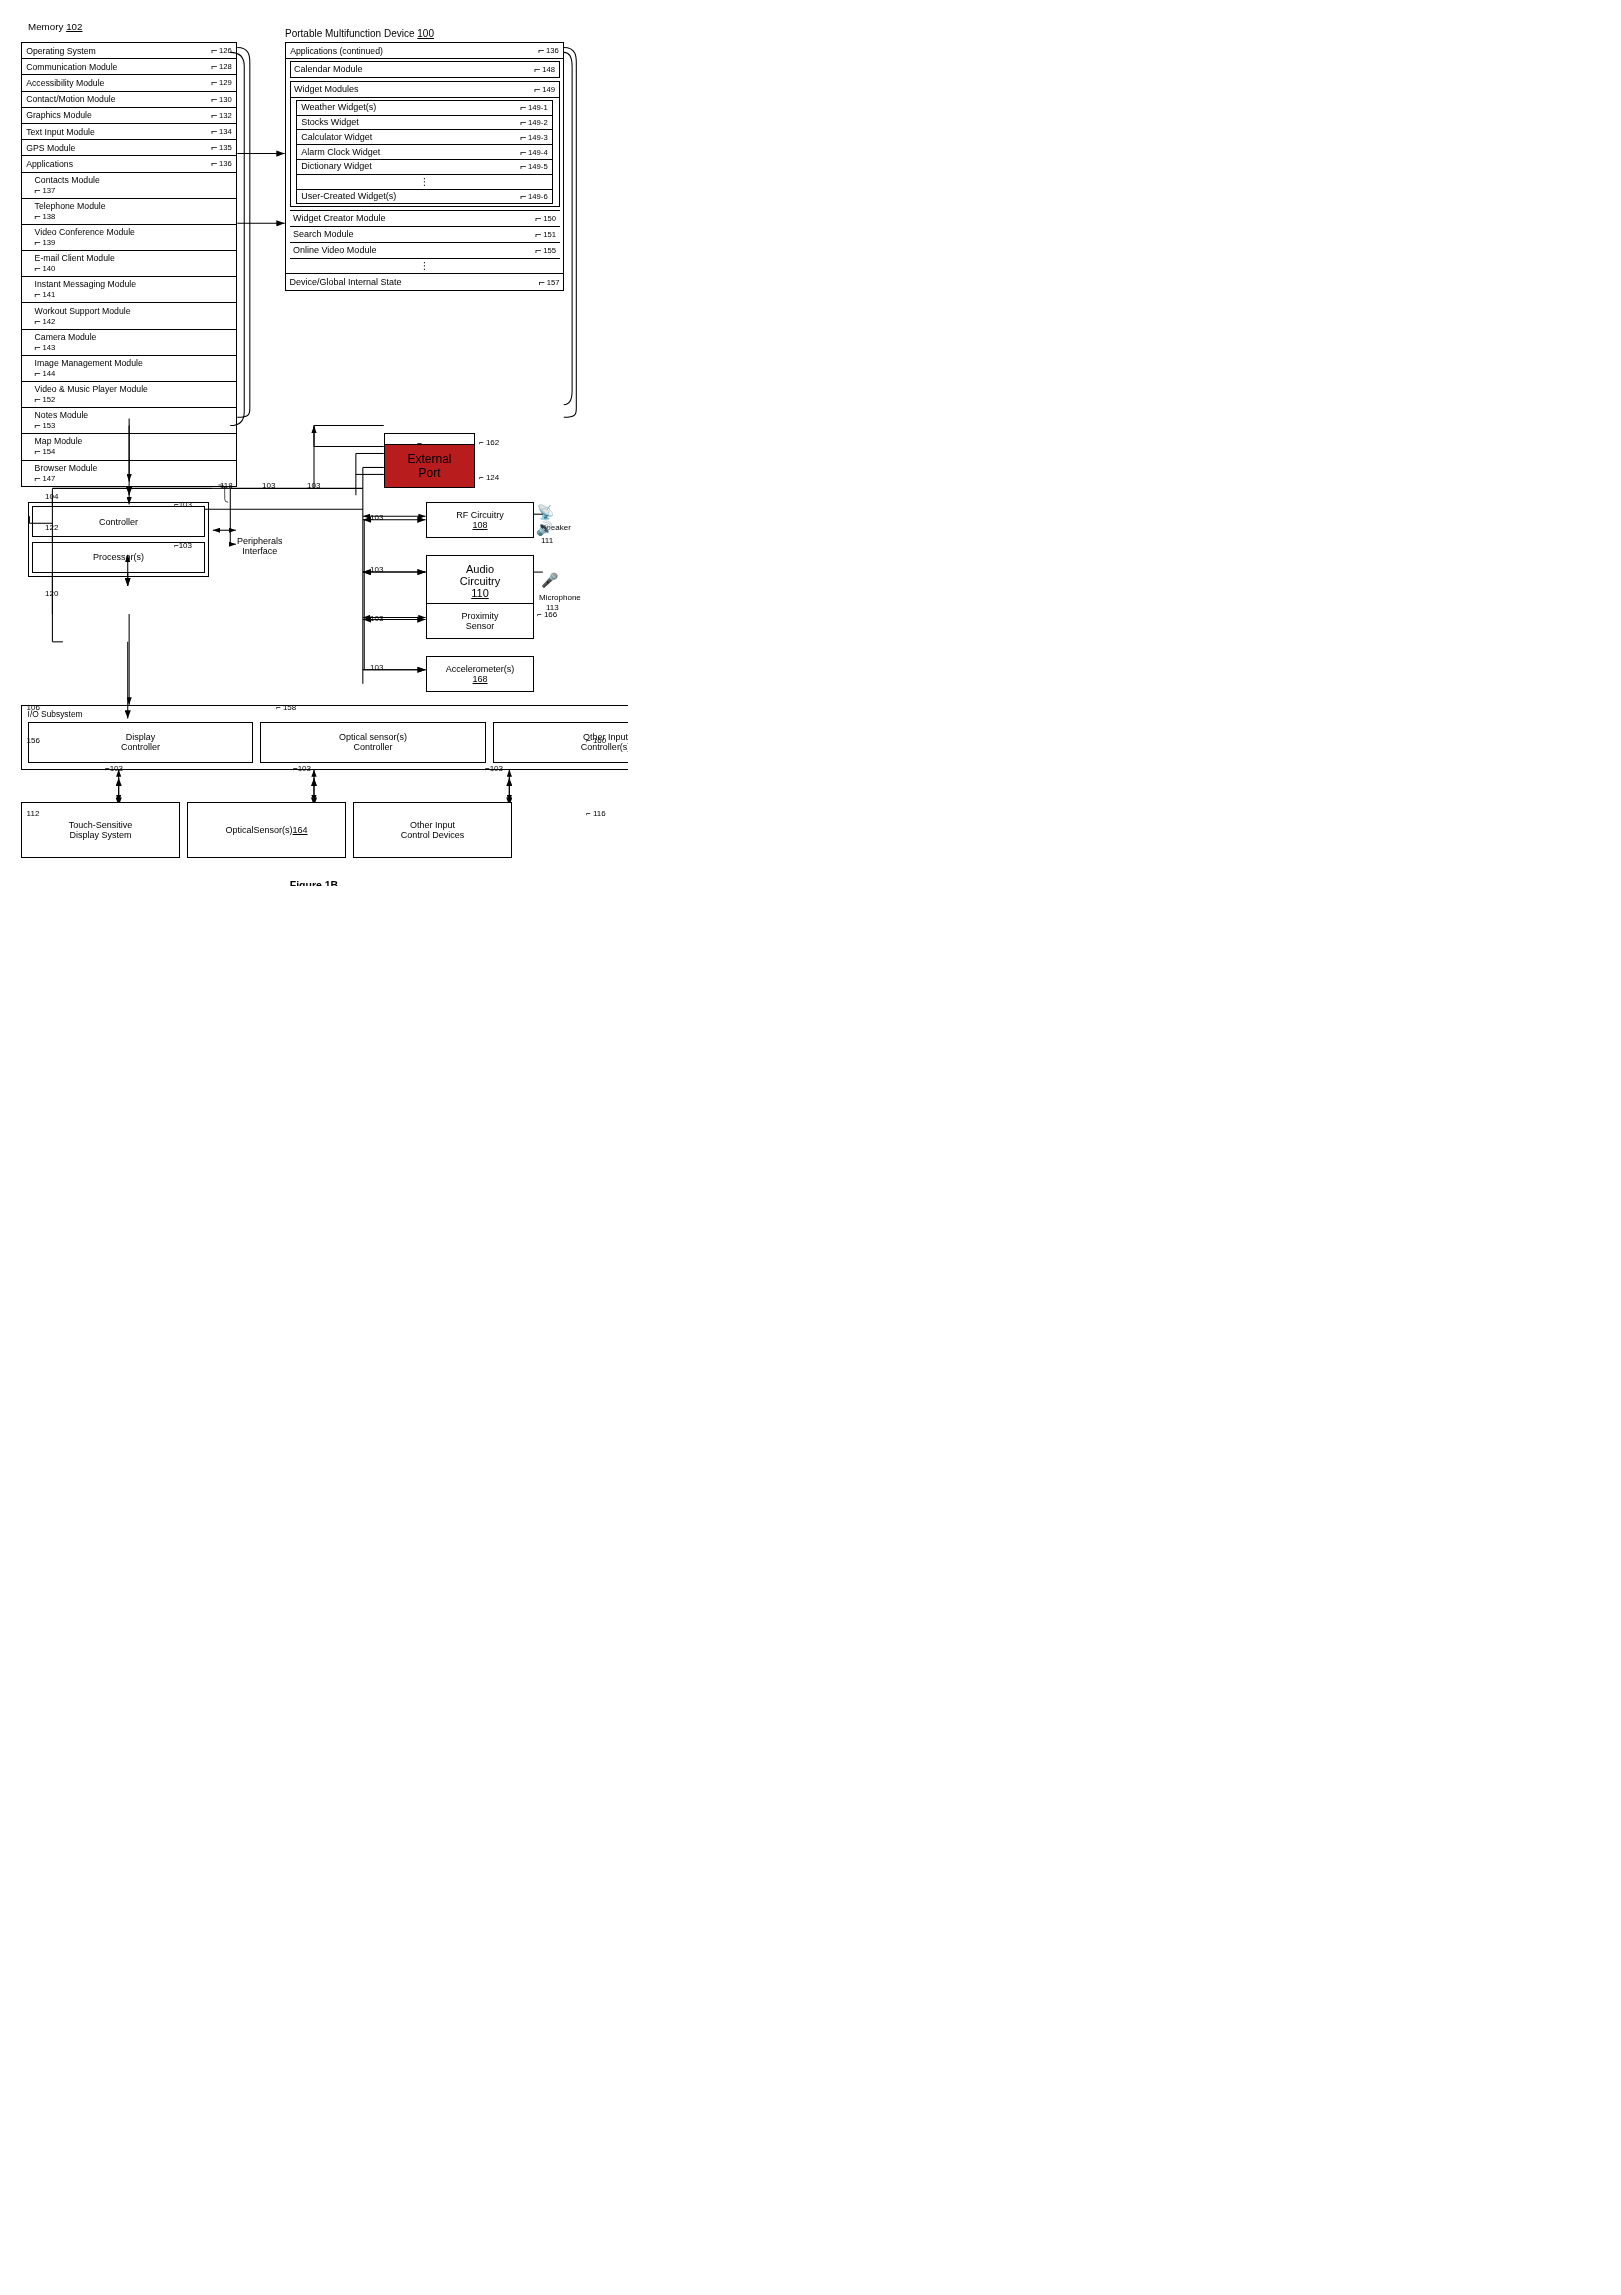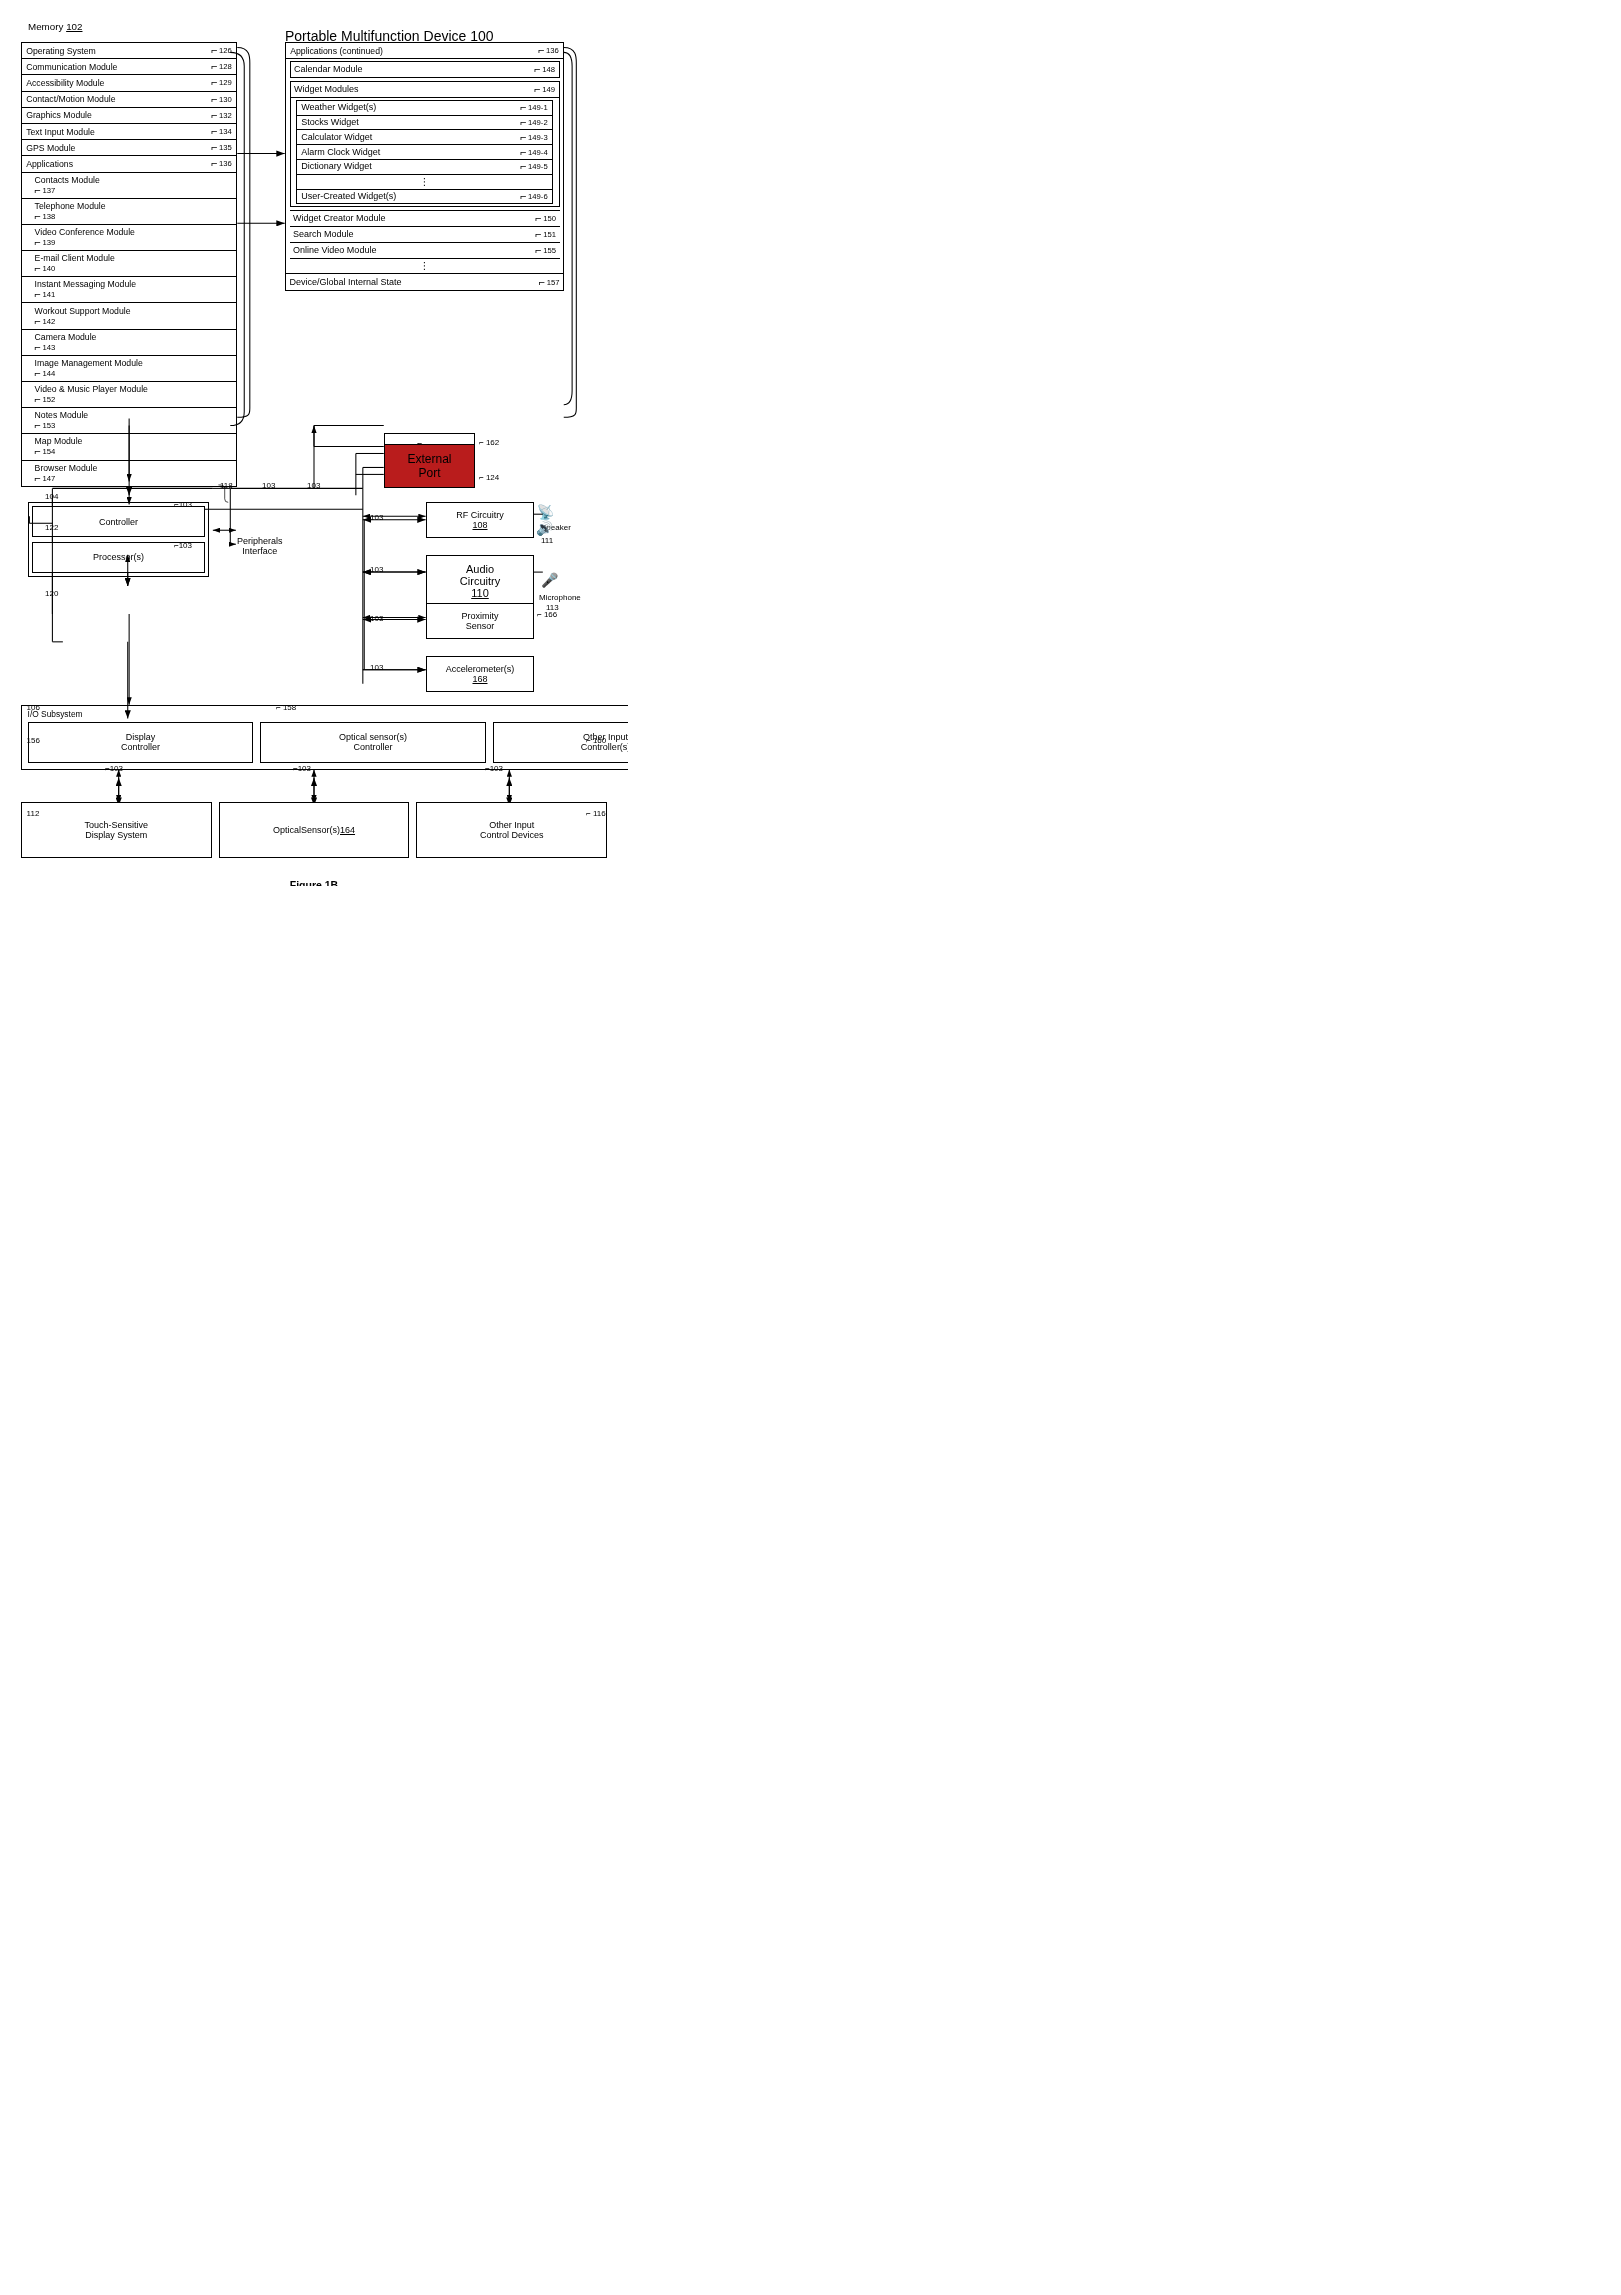--- a/index.html
+++ b/index.html
@@ -299,21 +299,21 @@
     <div class="sub-row">
       <span>Map Module</span>
       <span class="bracket-ref"><span class="bracket">⌐</span>154</span>
     </div>
     <div class="sub-row">
       <span>Browser Module</span>
       <span class="bracket-ref"><span class="bracket">⌐</span>147</span>
     </div>
   </div>
 
-  <div style="position:absolute; top:14px; left:271px; font-size:14px;">
+  <div style="position:absolute; top:14px; left:271px; font-size:10px;">
     <span>Portable Multifunction Device </span><span class="ul">100</span>
   </div>
 
   <div class="apps-box">
     <div class="row">
       <span>Applications (continued)</span>
       <span class="bracket-ref"><span class="bracket">⌐</span>136</span>
     </div>
 
     <div style="border: 1px solid #000; margin: 2.1px 3.5px; padding: 2.1px 3.5px; display:flex; justify-content:space-between;">
@@ -476,21 +476,21 @@
 
   <div style="position:absolute; top:689px; left:262px; font-size:8px;">⌐ 158</div>
   <div style="position:absolute; top:689px; left:12.6px; font-size:8px;">106</div>
   <div style="position:absolute; top:722px; left:12.6px; font-size:8px;">156</div>
   <div style="position:absolute; top:722px; left:572px; font-size:8px;">⌐ 160</div>
 
   <div style="position:absolute; top:750px; left:91px; font-size:8px;">⌐103</div>
   <div style="position:absolute; top:750px; left:279px; font-size:8px;">⌐103</div>
   <div style="position:absolute; top:750px; left:471px; font-size:8px;">⌐103</div>
 
-  <div style="position:absolute; top:788px; left:7px; width:586px; display:flex; gap:7px;">
+  <div style="position:absolute; top:788px; left:7px; width:491px; display:flex; gap:7px;">
 
     <div style="flex:1; border:1px solid #000; padding:9.8px 4.2px; text-align:center; font-size:9px; background:#fff; min-height:56px; display:flex; align-items:center; justify-content:center; flex-direction:column;">
       <div>Touch-Sensitive</div>
       <div>Display System</div>
     </div>
 
     <div style="flex:1; border:1px solid #000; padding:9.8px 4.2px; text-align:center; font-size:9px; background:#fff; min-height:56px; display:flex; align-items:center; justify-content:center; ">
       <div>Optical</div>
       <div>Sensor(s)</div>
       <div><span class="ul">164</span></div>

